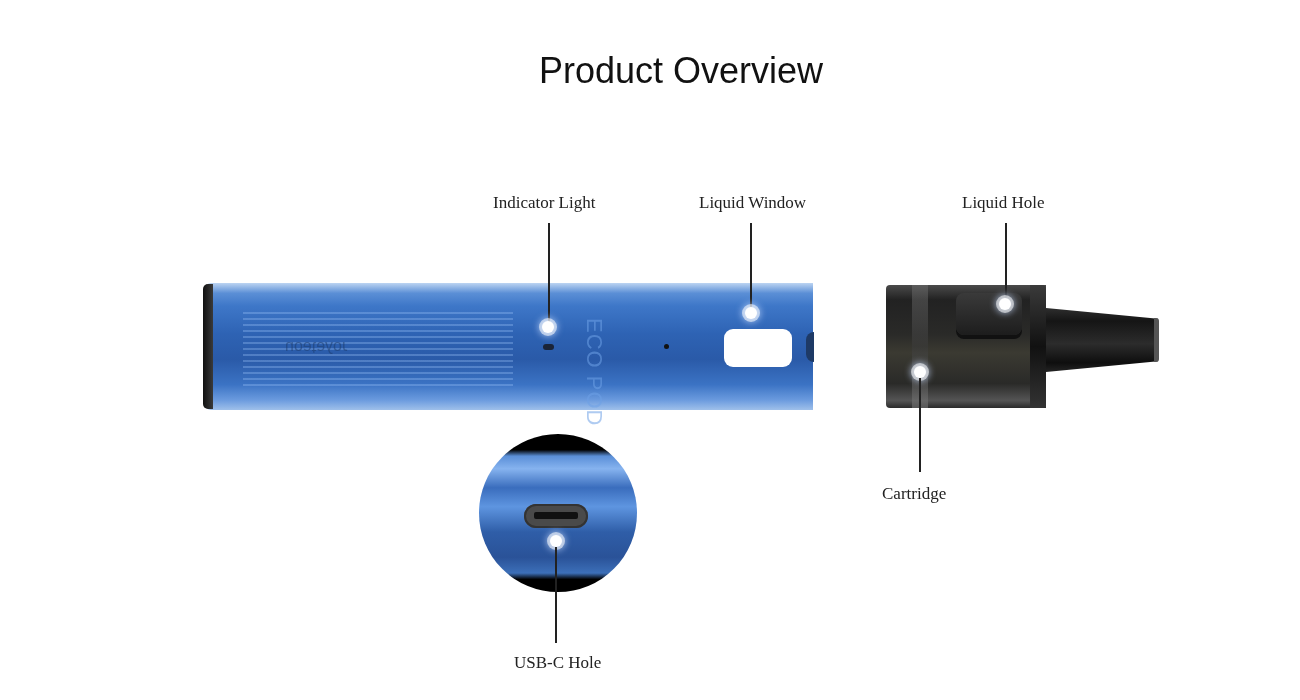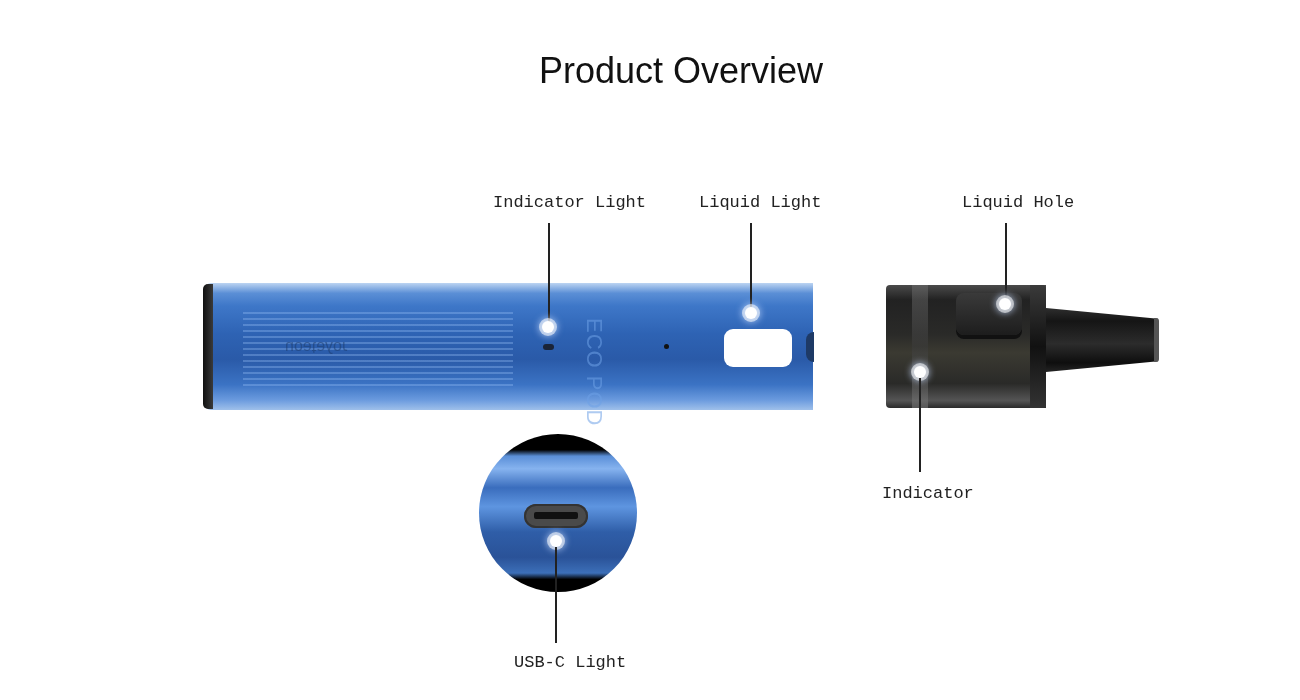--- a/index.html
+++ b/index.html
@@ -1,18 +1,18 @@
 <!DOCTYPE html>
 <html><head>
 <meta charset="utf-8">
 <style>
   html,body{margin:0;padding:0;background:#ffffff;}
   body{width:1300px;height:700px;position:relative;overflow:hidden;font-family:"Liberation Sans",sans-serif;color:#111;}
   .title{position:absolute;left:0;width:1362px;top:50px;text-align:center;font-size:36px;font-weight:400;color:#111;}
-  .label{position:absolute;font-size:17px;color:#222;font-family:Liberation Mono, monospace;white-space:nowrap;}
+  .label{position:absolute;font-size:17px;color:#222;font-family:Liberation Serif, serif;white-space:nowrap;}
   .line{position:absolute;width:2px;background:#222;}
   .dot{position:absolute;width:12px;height:12px;border-radius:50%;background:#fff;box-shadow:0 0 0 3px rgba(255,255,255,0.55),0 0 6px 4px rgba(200,220,255,0.6);}
 
   
   .pen{position:absolute;left:205px;top:283px;width:608px;height:127px;border-radius:6px 0 0 6px;
     background:linear-gradient(to bottom,#bcd4f2 0%,#5b8fd6 8%,#3e77c8 18%,#2e63b4 40%,#2a5aa8 60%,#3b73c4 80%,#6a9ade 92%,#9fc0ea 100%);}
   .pen-cap{position:absolute;left:203px;top:284px;width:10px;height:125px;background:linear-gradient(to right,#111,#3a3a3a);border-radius:5px 0 0 5px;}
   .stripes{position:absolute;left:243px;top:312px;width:270px;height:75px;
     background:repeating-linear-gradient(to bottom,rgba(150,190,245,0.35) 0 2px,transparent 2px 6px);}
   .brand{position:absolute;left:285px;top:338px;font-size:16px;color:rgba(30,60,110,0.55);transform:scaleY(-1);}
@@ -62,27 +62,27 @@
 <div class="mouth-tip"></div>
 
 <div class="zoom-circle"></div>
 <div class="usb"></div>
 <div class="usb-inner"></div>
 
 <div class="label" style="left:493px;top:193px;">Indicator Light</div>
 <div class="line" style="left:548px;top:223px;height:100px;"></div>
 <div class="dot" style="left:542px;top:321px;"></div>
 
-<div class="label" style="left:699px;top:193px;">Liquid Light</div>
+<div class="label" style="left:699px;top:193px;">Liquid Window</div>
 <div class="line" style="left:750px;top:223px;height:86px;"></div>
 <div class="dot" style="left:745px;top:307px;"></div>
 
 <div class="label" style="left:962px;top:193px;">Liquid Hole</div>
 <div class="line" style="left:1005px;top:223px;height:76px;"></div>
 <div class="dot" style="left:999px;top:298px;"></div>
 
 <div class="dot" style="left:914px;top:366px;"></div>
 <div class="line" style="left:919px;top:378px;height:94px;"></div>
-<div class="label" style="left:882px;top:484px;">Indicator</div>
+<div class="label" style="left:882px;top:484px;">Cartridge</div>
 
 <div class="dot" style="left:550px;top:535px;"></div>
 <div class="line" style="left:555px;top:547px;height:96px;"></div>
-<div class="label" style="left:514px;top:653px;">USB-C Light</div>
+<div class="label" style="left:514px;top:653px;">USB-C Hole</div>
 
 </body></html>

